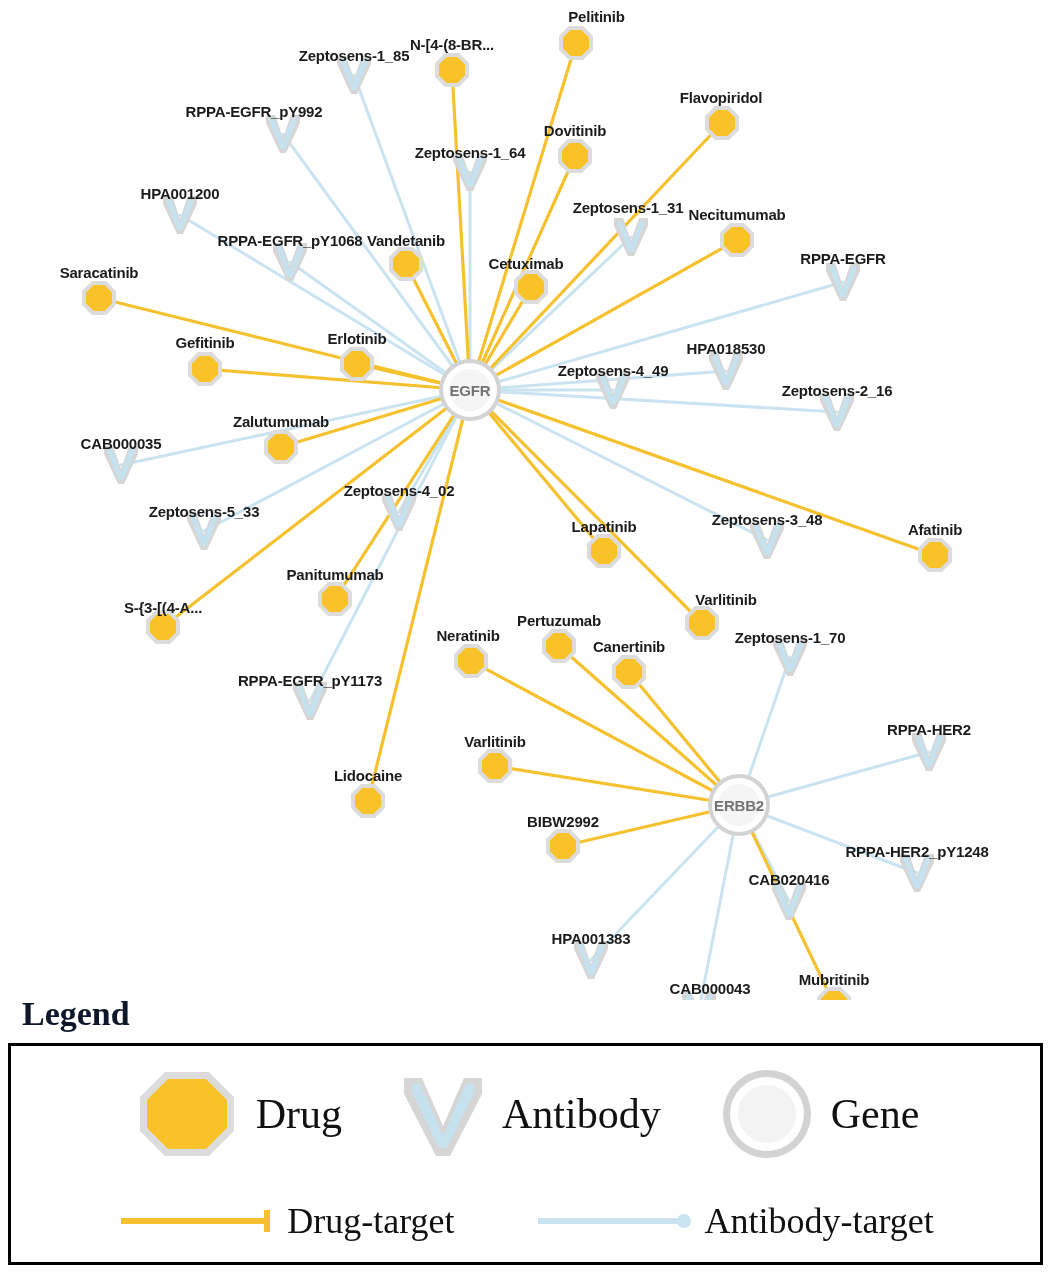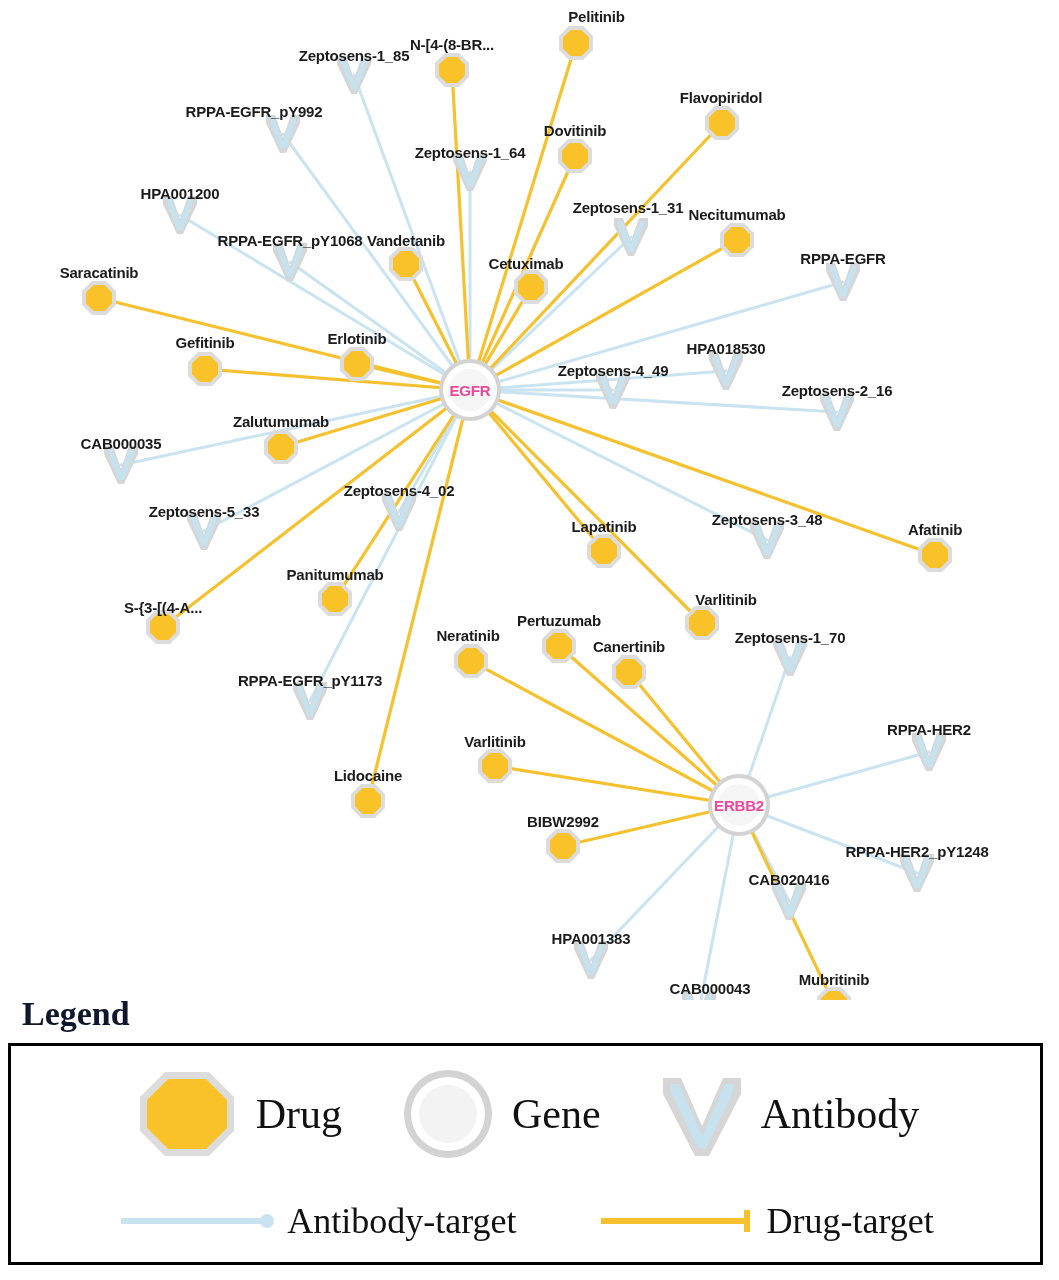--- a/index.html
+++ b/index.html
@@ -31,21 +31,21 @@
     font-family: "Liberation Sans", sans-serif;
     font-weight: bold;
     font-size: 15px;
     color: #1b1b1b;
     white-space: nowrap;
     transform: translate(-50%, -50%);
     letter-spacing: -0.2px;
   }
   .gene-label {
     font-size: 15px;
-    color: #ec4899;
+    color: #737373;
   }
   .legend-title {
     position: absolute;
     left: 22px;
     top: 995px;
     font-family: "Liberation Serif", serif;
     font-size: 34px;
     font-weight: bold;
     color: #0f172a;
   }
@@ -394,44 +394,44 @@
 <div class="legend-box">
   <div class="legend-row1">
     <div class="legend-item">
       <svg width="110" height="100" viewBox="0 0 110 100">
         <polygon points="33,8 77,8 102,33 102,67 77,92 33,92 8,67 8,33" fill="#DCDCDC"></polygon>
         <polygon points="36,15 74,15 95,36 95,64 74,85 36,85 15,64 15,36" fill="#F9C229"></polygon>
       </svg>
       <span class="legend-item-text">Drug</span>
     </div>
     <div class="legend-item">
+      <svg width="90" height="100" viewBox="0 0 90 100">
+        <path d="M6,14 L24,14 L45,62 L66,14 L84,14 L84,30 L52,92 L38,92 L6,30 Z" fill="#D6D6D6"></path>
+        <path d="M14,20 L22,20 L45,72 L68,20 L76,20 L76,28 L49,84 L41,84 L14,28 Z" fill="#C6E2EF"></path>
+      </svg>
+      <span class="legend-item-text">Antibody</span>
+    </div>
+    <div class="legend-item">
       <svg width="100" height="100" viewBox="0 0 100 100">
         <circle cx="50" cy="50" r="44" fill="#D3D3D3"></circle>
         <circle cx="50" cy="50" r="37" fill="#FFFFFF"></circle>
         <circle cx="50" cy="50" r="29" fill="#F3F3F3"></circle>
       </svg>
       <span class="legend-item-text">Gene</span>
     </div>
-    <div class="legend-item">
-      <svg width="90" height="100" viewBox="0 0 90 100">
-        <path d="M6,14 L24,14 L45,62 L66,14 L84,14 L84,30 L52,92 L38,92 L6,30 Z" fill="#D6D6D6"></path>
-        <path d="M14,20 L22,20 L45,72 L68,20 L76,20 L76,28 L49,84 L41,84 L14,28 Z" fill="#C6E2EF"></path>
-      </svg>
-      <span class="legend-item-text">Antibody</span>
-    </div>
   </div>
   <div class="legend-row2">
+    <div class="legend-edge-item">
+      <svg width="160" height="30" viewBox="0 0 160 30">
+        <line x1="4" y1="15" x2="148" y2="15" stroke="#F5C12E" stroke-width="6"></line>
+        <line x1="150" y1="4" x2="150" y2="26" stroke="#F5C12E" stroke-width="6"></line>
+      </svg>
+      <span class="legend-edge-text">Drug-target</span>
+    </div>
     <div class="legend-edge-item">
       <svg width="160" height="30" viewBox="0 0 160 30">
         <line x1="4" y1="15" x2="144" y2="15" stroke="#C9E4F0" stroke-width="6"></line>
         <circle cx="150" cy="15" r="7" fill="#C9E4F0"></circle>
       </svg>
       <span class="legend-edge-text">Antibody-target</span>
     </div>
-    <div class="legend-edge-item">
-      <svg width="160" height="30" viewBox="0 0 160 30">
-        <line x1="4" y1="15" x2="148" y2="15" stroke="#F5C12E" stroke-width="6"></line>
-        <line x1="150" y1="4" x2="150" y2="26" stroke="#F5C12E" stroke-width="6"></line>
-      </svg>
-      <span class="legend-edge-text">Drug-target</span>
-    </div>
   </div>
 </div>
 
 </body></html>

